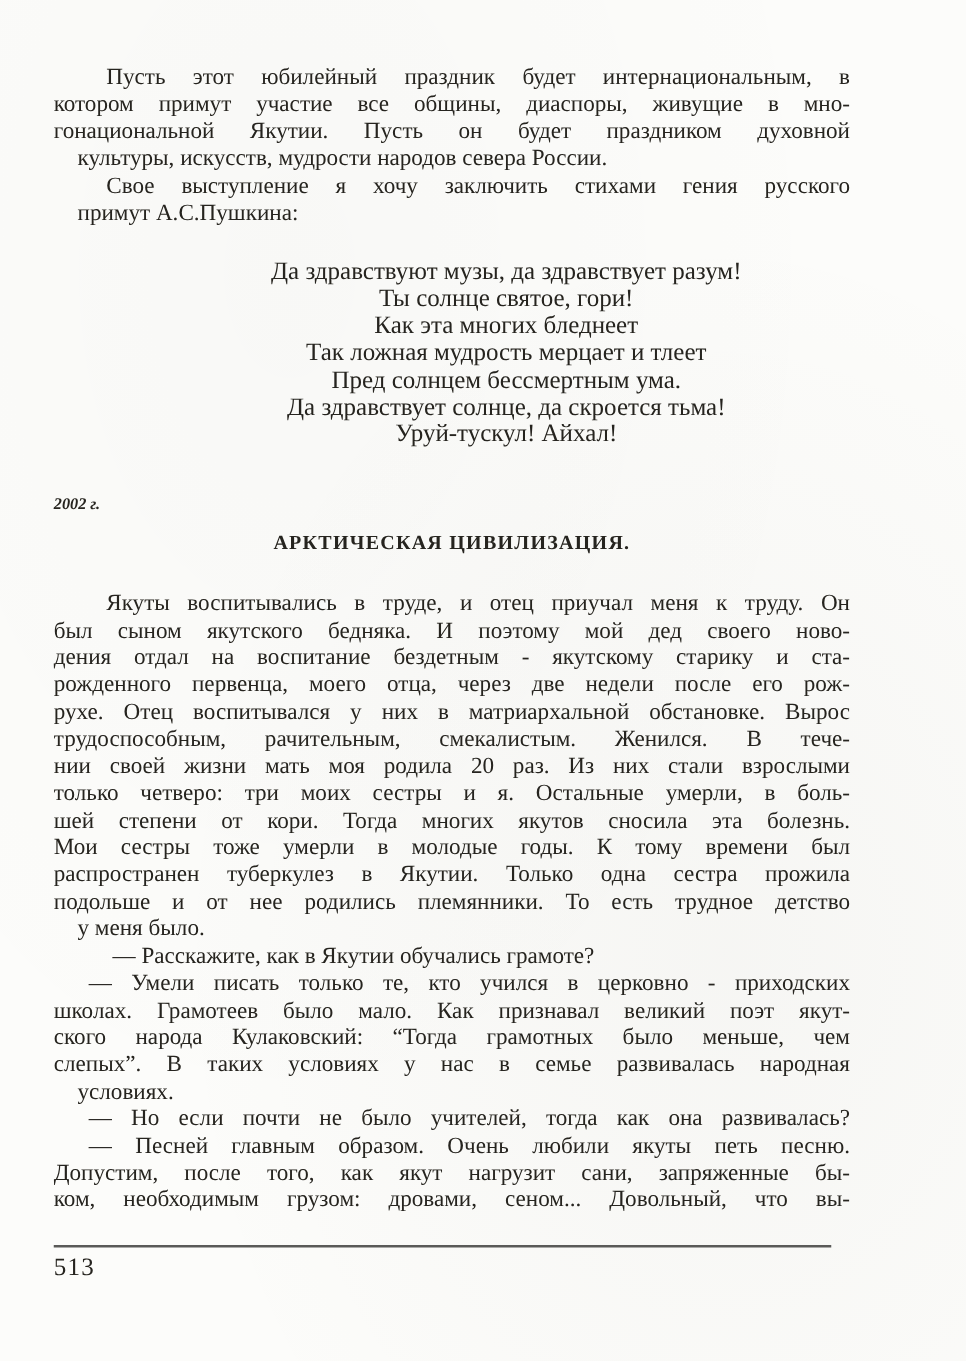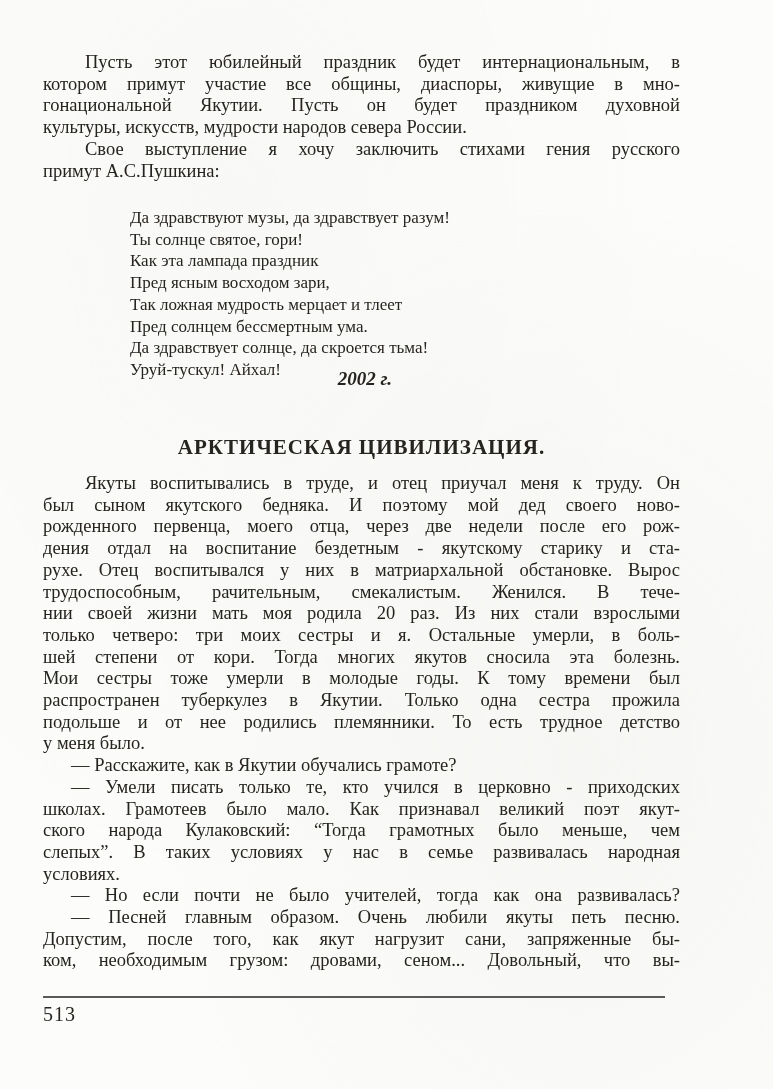--- a/index.html
+++ b/index.html
@@ -16,29 +16,29 @@
       #fcfcfa;
     color:#26241f;
     text-decoration:underline;
   }
   .textcol{position:absolute;left:43px;width:637px;}
   .ln{
     font-size:18.5px;line-height:21.7px;
     text-align:justify;text-align-last:justify;text-justify:inter-word;
     white-space:normal;
   }
-  .ln.end{text-align-last:left;}
+  .ln.end{text-align-last:left;margin-left:19px;}
   .ln.indent{text-indent:42px;}
   .ln.dash{text-indent:28px;}
   #intro{top:52px;}
   #poem{top:207px;left:130px;width:550px;}
-  .pln{font-size:17px;line-height:21.7px;text-align:left;}
-  #date{top:368px;width:644px;text-align:center;
-        font-weight:bold;font-style:italic;font-size:19px;line-height:22px;}
-  #heading{top:434px;text-align:center;font-weight:bold;font-size:21px;
+  .pln{font-size:20px;line-height:21.7px;text-align:center;}
+  #date{top:392px;width:644px;text-align:left;
+        font-weight:bold;font-style:italic;font-size:13px;line-height:22px;}
+  #heading{top:422px;text-align:center;font-weight:bold;font-size:16px;
            line-height:26px;letter-spacing:1px;}
   #article{top:473px;}
   #footer-rule{position:absolute;left:43px;top:996px;width:622px;height:2px;
                background:#5a5a58;}
   #pagenum{top:1003px;width:620px;font-size:20px;
            line-height:22px;letter-spacing:1px;}
 </style>
 </head>
 <body>
 
@@ -51,38 +51,37 @@
       <div class="ln">гонациональной Якутии. Пусть он будет праздником духовной</div>
       <div class="ln end">культуры, искусств, мудрости народов севера России.</div>
       <div class="ln indent">Свое выступление я хочу заключить стихами гения русского</div>
       <div class="ln end">примут А.С.Пушкина:</div>
     </section>
 
   <section id="poem" style="position:absolute;">
 
   <div class="pln">Да здравствуют музы, да здравствует разум!</div>
       <div class="pln">Ты солнце святое, гори!</div>
-      <div class="pln">Как эта лампада праздник</div>
-      <div class="pln">Пред ясным восходом зари,</div>
+      <div class="pln">Как эта многих бледнеет</div>
       <div class="pln">Так ложная мудрость мерцает и тлеет</div>
       <div class="pln">Пред солнцем бессмертным ума.</div>
       <div class="pln">Да здравствует солнце, да скроется тьма!</div>
       <div class="pln">Уруй-тускул! Айхал!</div>
     </section>
 
   <div id="date" class="textcol">2002 г.</div>
 
   <h1 id="heading" class="textcol" style="margin:0;">АРКТИЧЕСКАЯ ЦИВИЛИЗАЦИЯ.</h1>
 
   <section id="article" class="textcol">
 
   <div class="ln indent">Якуты воспитывались в труде, и отец приучал меня к труду. Он</div>
       <div class="ln">был сыном якутского бедняка. И поэтому мой дед своего ново-</div>
+      <div class="ln">дения отдал на воспитание бездетным - якутскому старику и ста-</div>
       <div class="ln">рожденного первенца, моего отца, через две недели после его рож-</div>
-      <div class="ln">дения отдал на воспитание бездетным - якутскому старику и ста-</div>
       <div class="ln">рухе. Отец воспитывался у них в матриархальной обстановке. Вырос</div>
       <div class="ln">трудоспособным, рачительным, смекалистым. Женился. В тече-</div>
       <div class="ln">нии своей жизни мать моя родила 20 раз. Из них стали взрослыми</div>
       <div class="ln">только четверо: три моих сестры и я. Остальные умерли, в боль-</div>
       <div class="ln">шей степени от кори. Тогда многих якутов сносила эта болезнь.</div>
       <div class="ln">Мои сестры тоже умерли в молодые годы. К тому времени был</div>
       <div class="ln">распространен туберкулез в Якутии. Только одна сестра прожила</div>
       <div class="ln">подольше и от нее родились племянники. То есть трудное детство</div>
       <div class="ln end">у меня было.</div>
       <div class="ln end dash">— Расскажите, как в Якутии обучались грамоте?</div>

